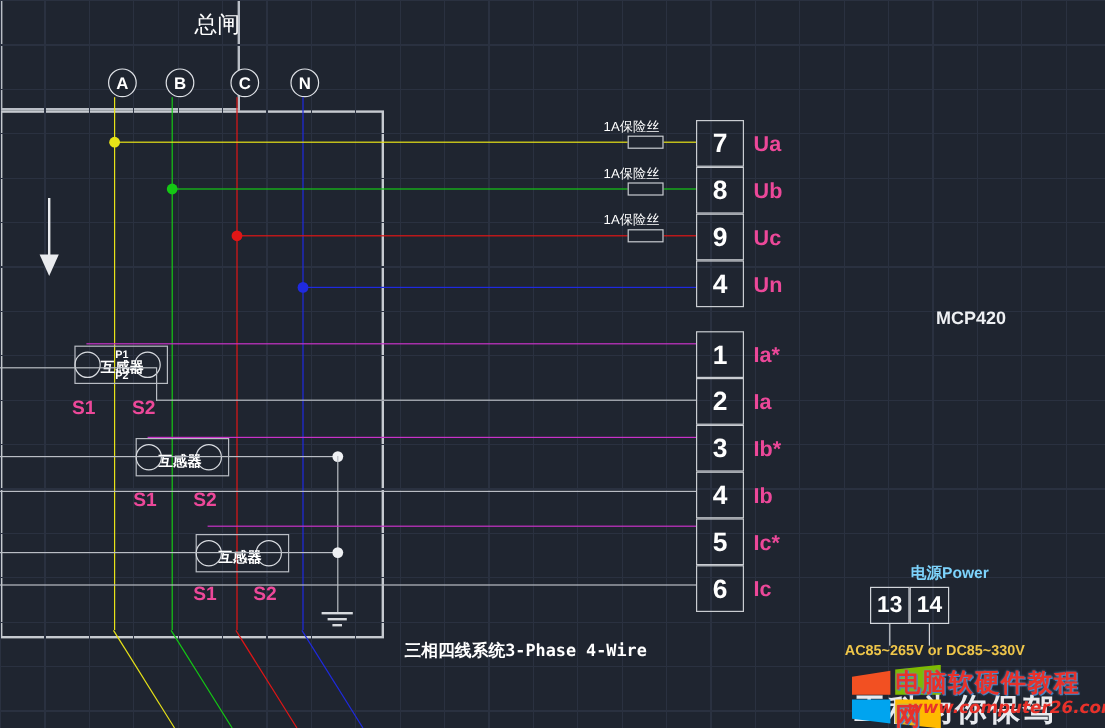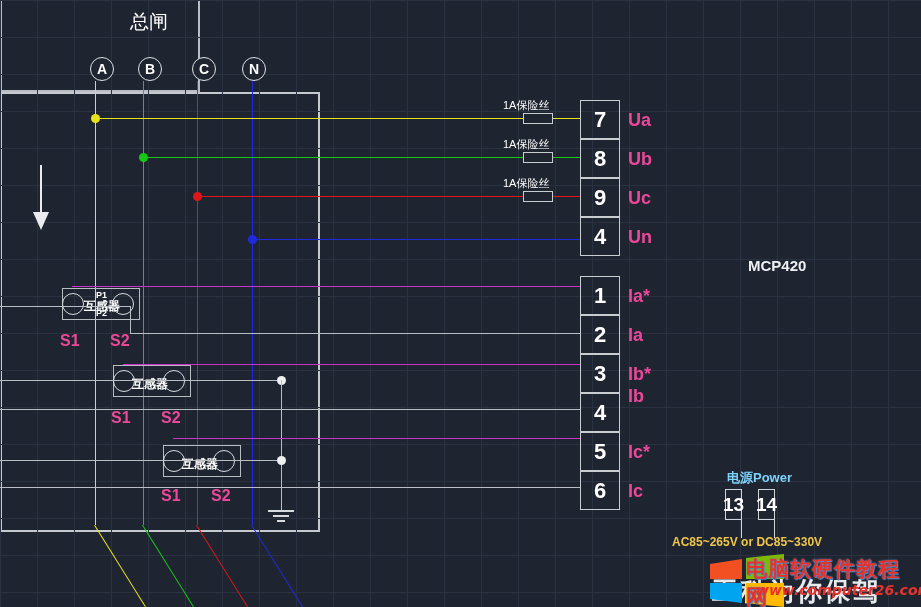--- a/index.html
+++ b/index.html
@@ -11,21 +11,21 @@
   .grid{position:absolute;inset:0;
     background-image:
       repeating-linear-gradient(to right,#2a3140 0 1px,transparent 1px 37px),
       repeating-linear-gradient(to bottom,#2a3140 0 1px,transparent 1px 37px);
     pointer-events:none;}
 
   
   .h{position:absolute;height:0;border-top-width:1px;border-top-style:solid;}
   .v{position:absolute;width:0;border-left-width:1px;border-left-style:solid;}
   .dot{position:absolute;width:9px;height:9px;border-radius:50%;}
-  .lbl{position:absolute;color:#f2f4f7;white-space:nowrap;line-height:1;}
+  .lbl{position:absolute;color:#f2f4f7;white-space:nowrap;line-height:1;margin-left:32px;}
   .diag{position:absolute;transform-origin:0 0;height:0;border-top-width:1px;border-top-style:solid;}
 
   
   #breaker{left:78px;top:0;width:200px;height:92px;border:2px solid #b9bec6;
            border-top:none;box-sizing:border-box;}
   #breaker-title{left:130px;top:12px;font-size:19px;color:#fff;}
   .term-circle{position:absolute;width:24px;height:24px;border:1.6px solid #dfe2e7;
       border-radius:50%;display:flex;align-items:center;justify-content:center;
       font-size:14px;font-weight:bold;color:#fff;box-sizing:border-box;background:#1f2530;}
 
@@ -34,21 +34,21 @@
   #meter-model{left:748px;top:258px;font-size:15px;font-weight:bold;color:#eef0f3;}
 
   .tcell{position:absolute;left:580px;width:40px;height:39px;
          border:1.5px solid #c9ccd1;box-sizing:border-box;
          display:flex;align-items:center;justify-content:center;
          font-size:22px;font-weight:bold;color:#fff;background:transparent;}
   .tname{position:absolute;left:628px;font-size:18px;font-weight:bold;color:#ec4899;}
 
   
   #pwr-title{left:727px;top:471px;font-size:13px;font-weight:bold;color:#7dd3fc;}
-  .pcell{position:absolute;top:489px;width:17px;height:31px;border:1.5px solid #d2d5da;
+  .pcell{position:absolute;top:489px;width:33px;height:31px;border:1.5px solid #d2d5da;
          box-sizing:border-box;display:flex;align-items:center;justify-content:center;
          font-size:19px;font-weight:bold;color:#fff;}
   #pwr-rating{left:672px;top:536px;font-size:12px;font-weight:bold;color:#efc64a;}
 
   
   .fuse{position:absolute;width:30px;height:11px;border:1.5px solid #c9ccd1;box-sizing:border-box;background:#1f2530;}
   .fuse-lbl{position:absolute;font-size:11px;font-weight:normal;color:#fff;}
 
   
   .ct{position:absolute;width:78px;height:32px;border:1.3px solid #b8bcc3;box-sizing:border-box;}
@@ -183,36 +183,37 @@
   <div class="tcell" style="top:217px">4</div>
   <div class="tname" style="top:227px">Un</div>
 
   <div class="tcell" style="top:276px">1</div>
   <div class="tname" style="top:286px">Ia*</div>
   <div class="tcell" style="top:315px">2</div>
   <div class="tname" style="top:325px">Ia</div>
   <div class="tcell" style="top:354px">3</div>
   <div class="tname" style="top:364px">Ib*</div>
   <div class="tcell" style="top:393px">4</div>
-  <div class="tname" style="top:386px">Ib</div>
+  <div class="tname" style="top:403px">Ib</div>
   <div class="tcell" style="top:432px">5</div>
   <div class="tname" style="top:442px">Ic*</div>
   <div class="tcell" style="top:471px">6</div>
   <div class="tname" style="top:481px">Ic</div>
 
   <div class="lbl" id="pwr-title">电源Power</div>
   <div class="pcell" style="left:725px">13</div>
   <div class="pcell" style="left:758px">14</div>
   <div class="v" style="left:741px;top:520px;height:18px;border-color:#d2d5da"></div>
   <div class="v" style="left:774px;top:520px;height:18px;border-color:#d2d5da"></div>
   <div class="lbl" id="pwr-rating">AC85~265V  or  DC85~330V</div>
 
   <div class="v" id="arrow-shaft"></div>
   <div id="arrow-head"></div>
 
+  <div class="lbl" id="caption">三相四线系统3-Phase 4-Wire</div>
 
   <div id="wm">
     <div id="wm-sub">工科为你保驾</div>
     <svg width="90" height="55" viewBox="0 0 90 55" style="position:absolute;left:42px;top:2px">
       <polygon points="8,10 40,5 40,25 8,25" fill="#f25022"></polygon>
       <polygon points="44,4 82,0 82,25 44,25" fill="#7fba00"></polygon>
       <polygon points="8,29 40,29 40,49 8,45" fill="#00a4ef"></polygon>
       <polygon points="44,29 82,29 82,53 44,49" fill="#ffb900"></polygon>
     </svg>
     <div id="wm-red">电脑软硬件教程网</div>

